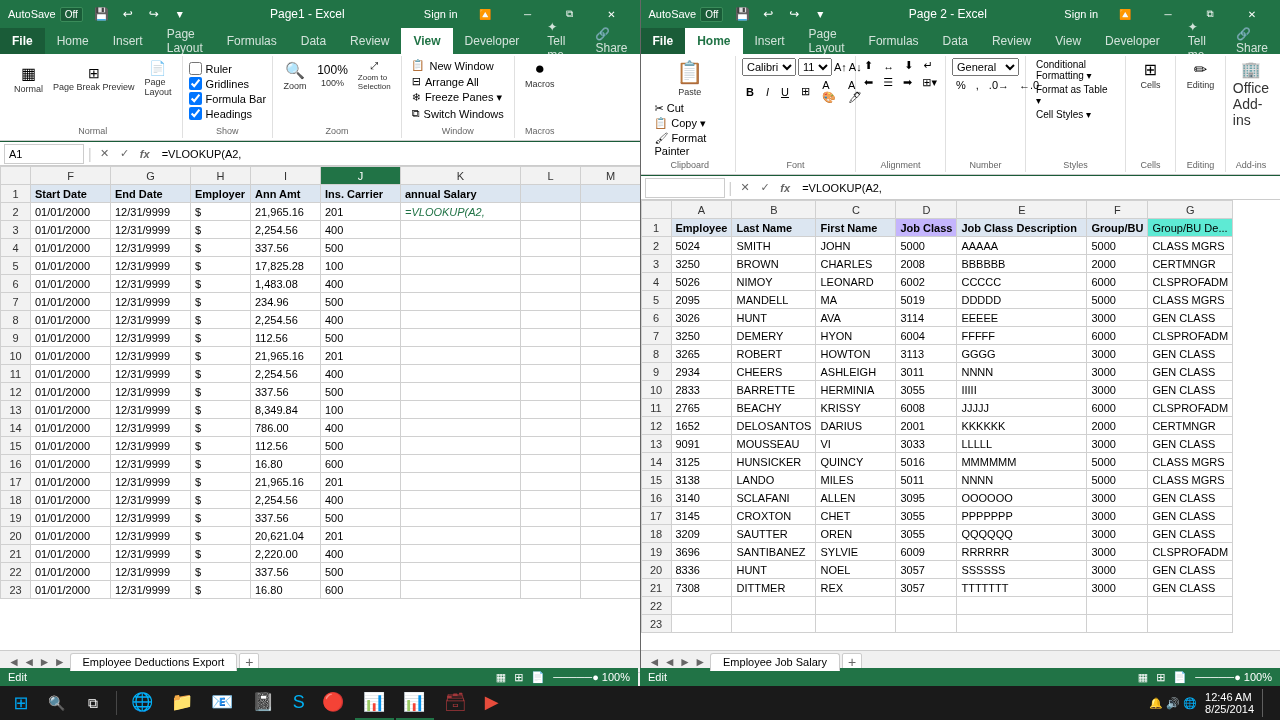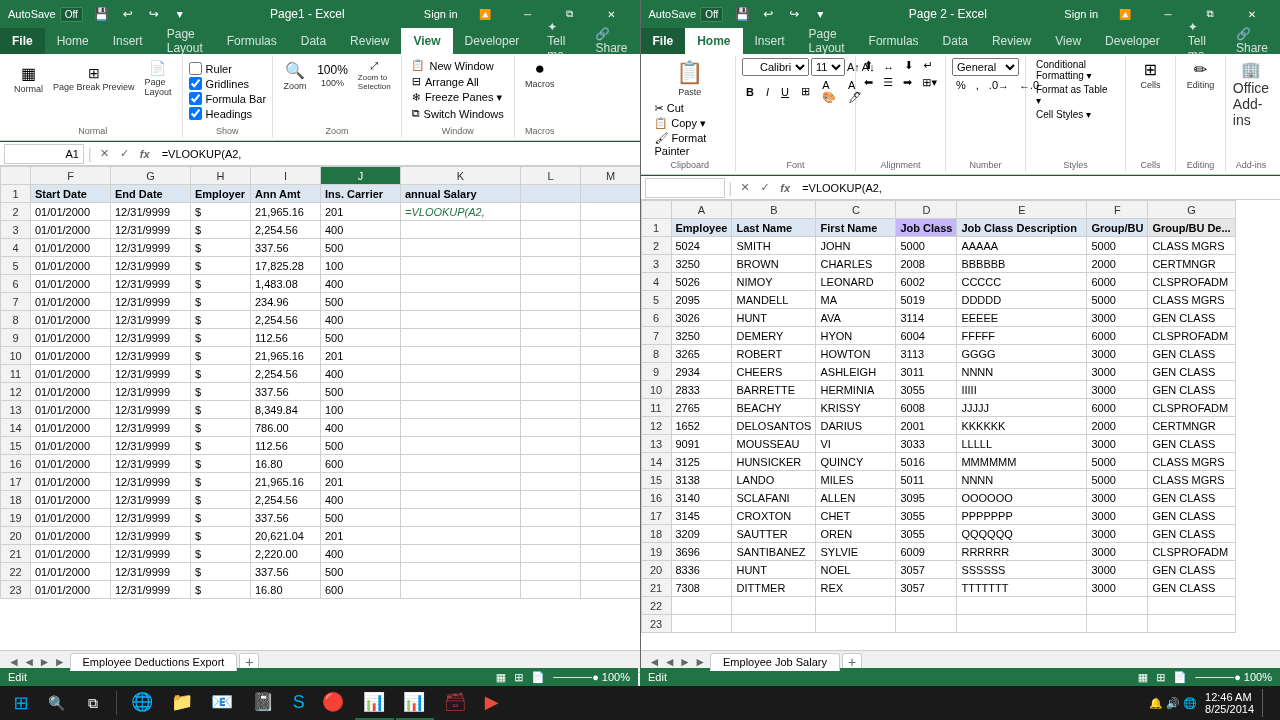--- a/index.html
+++ b/index.html
@@ -36,21 +36,21 @@
     .ribbon-group:last-child { border-right: none; }
     .ribbon-group-label { font-size: 9px; color: #666; margin-top: auto; padding-top: 2px; }
     .ribbon-buttons { display: flex; align-items: center; gap: 2px; flex-wrap: wrap; justify-content: center; }
     .ribbon-btn { display: flex; flex-direction: column; align-items: center; padding: 2px 4px; cursor: pointer; border-radius: 2px; min-width: 32px; }
     .ribbon-btn .icon { font-size: 16px; }
     .ribbon-btn .label { font-size: 9px; color: #333; margin-top: 1px; }
     .ribbon-btn-sm { display: flex; align-items: center; padding: 1px 4px; cursor: pointer; border-radius: 2px; font-size: 11px; gap: 4px; }
 
     
     .formula-bar { display: flex; align-items: center; height: 24px; background: white; border-bottom: 1px solid #ccc; padding: 0 4px; gap: 4px; }
-    .name-box { width: 80px; height: 20px; border: 1px solid #ccc; padding: 1px 4px; font-size: 11px; text-align: right; }
+    .name-box { width: 80px; height: 20px; border: 1px solid #ccc; padding: 1px 4px; font-size: 11px; text-align: left; }
     .formula-divider { color: #ccc; font-size: 14px; }
     .formula-btns { display: flex; gap: 2px; }
     .formula-btn { width: 18px; height: 18px; display: flex; align-items: center; justify-content: center; cursor: pointer; color: #666; font-size: 11px; }
     .formula-input { flex: 1; height: 20px; border: none; font-size: 11px; padding: 1px 4px; outline: none; }
 
     
     .grid-container { overflow: auto; flex: 1; }
     table.grid { border-collapse: collapse; font-size: 11px; }
     table.grid th, table.grid td { border: 1px solid #d0d0d0; white-space: nowrap; padding: 1px 4px; }
     table.grid th { background: #f2f2f2; text-align: center; font-weight: normal; position: sticky; color: #333; font-size: 11px; min-width: 60px; height: 18px; }
@@ -538,21 +538,21 @@
               <div class="ribbon-btn-sm">📋 Copy ▾</div>
               <div class="ribbon-btn-sm">🖌 Format Painter</div>
             </div>
           </div>
           <span class="ribbon-group-label">Clipboard</span>
         </div>
 
         <div class="ribbon-group" style="min-width:120px;">
           <div style="display:flex;flex-direction:column;gap:2px;width:100%;">
             <div style="display:flex;align-items:center;gap:2px;">
-              <select style="font-size:11px;height:18px;width:80px;padding-left:13px;"><option>Calibri</option></select>
+              <select style="font-size:11px;height:18px;width:80px;"><option>Calibri</option></select>
               <select style="font-size:11px;height:18px;width:36px;"><option>11</option></select>
               <span style="cursor:pointer;">A↑</span>
               <span style="cursor:pointer;">A↓</span>
             </div>
             <div style="display:flex;align-items:center;gap:4px;">
               <span class="ribbon-btn-sm" style="font-weight:bold;">B</span>
               <span class="ribbon-btn-sm" style="font-style:italic;">I</span>
               <span class="ribbon-btn-sm" style="text-decoration:underline;">U</span>
               <span class="ribbon-btn-sm">⊞</span>
               <span class="ribbon-btn-sm">A🎨</span>
@@ -653,21 +653,21 @@
             <th style="min-width:70px;">G</th>
           </tr>
           <tr>
             <th class="row-header">1</th>
             <td style="font-weight:bold;background:#dce6f1;">Employee</td>
             <td style="font-weight:bold;background:#dce6f1;">Last Name</td>
             <td style="font-weight:bold;background:#dce6f1;">First Name</td>
             <td style="font-weight:bold;background:#c4b5fd;">Job Class</td>
             <td style="font-weight:bold;background:#dce6f1;">Job Class Description</td>
             <td style="font-weight:bold;background:#dce6f1;">Group/BU</td>
-            <td style="font-weight:bold;background:#e5e5e5;margin-left:45px;">Group/BU De...</td>
+            <td style="font-weight:normal;background:#5eead4;margin-left:45px;">Group/BU De...</td>
           </tr>
         </thead>
         <tbody id="grid-body-right">
             <tr>
               <th class="row-header">2</th>
               <td>5024</td>
               <td>SMITH</td>
               <td>JOHN</td>
               <td>5000</td>
               <td>AAAAA</td>

